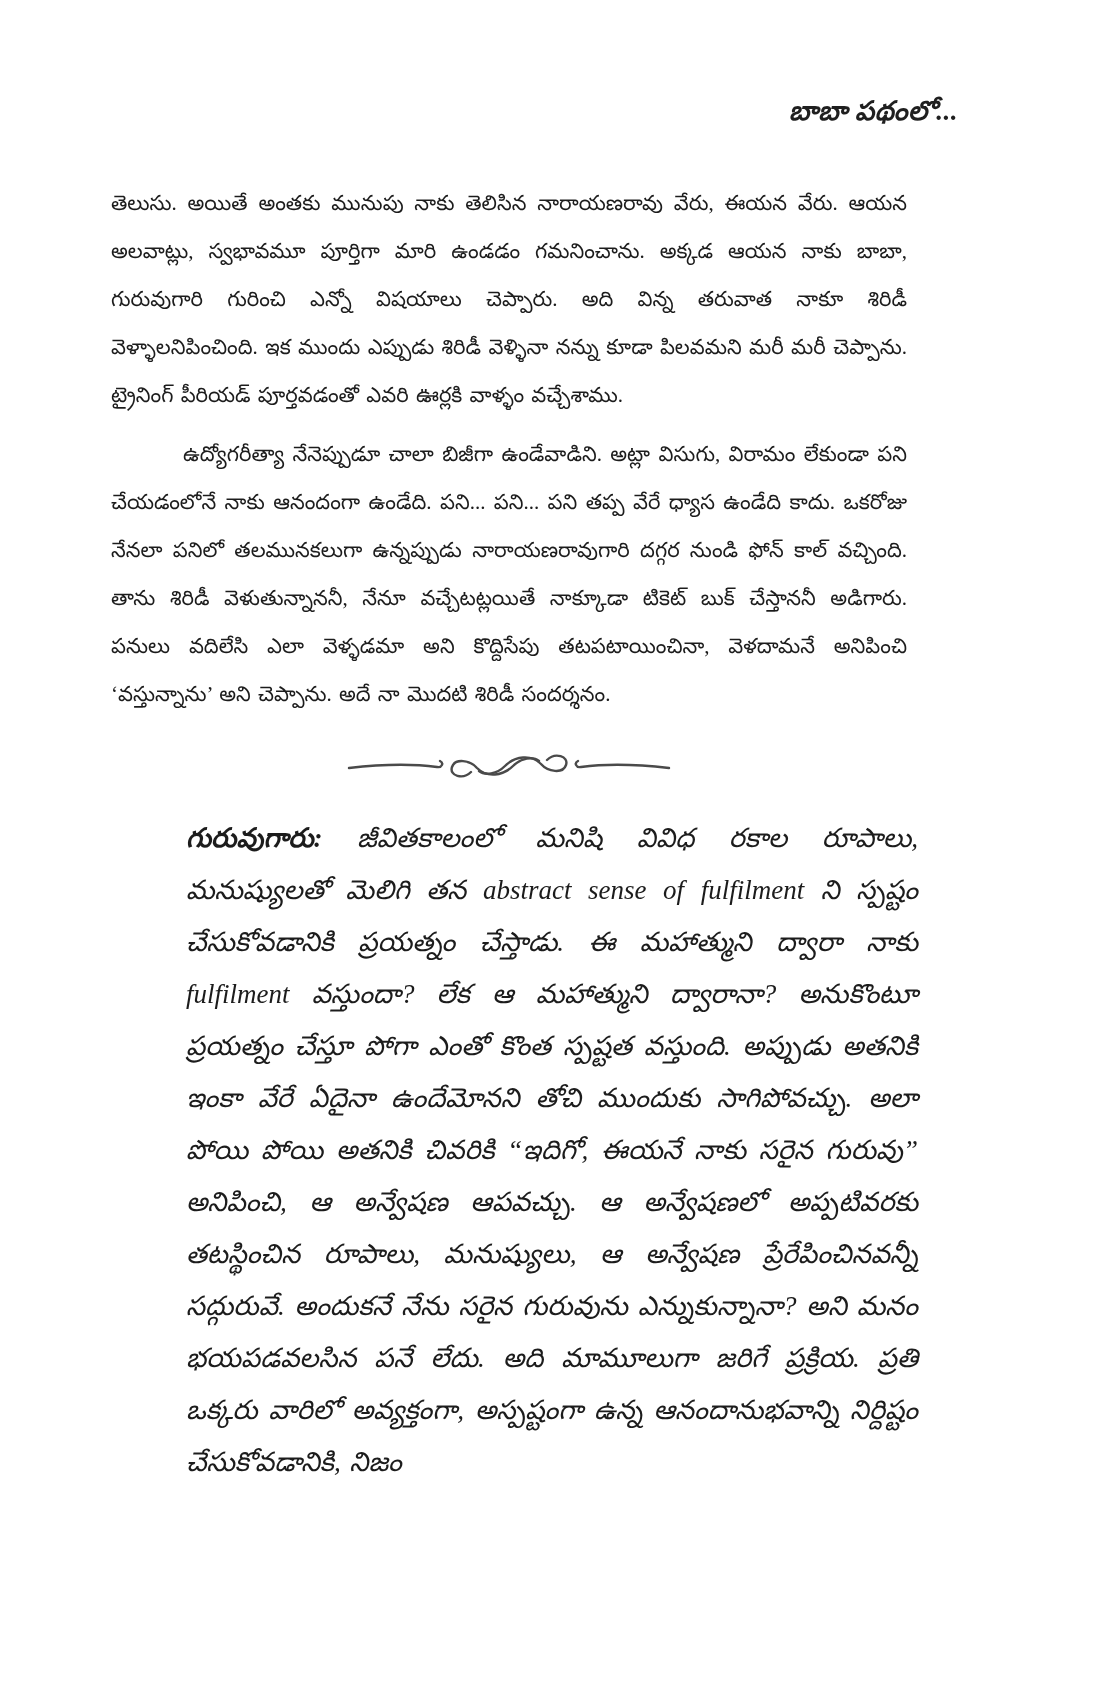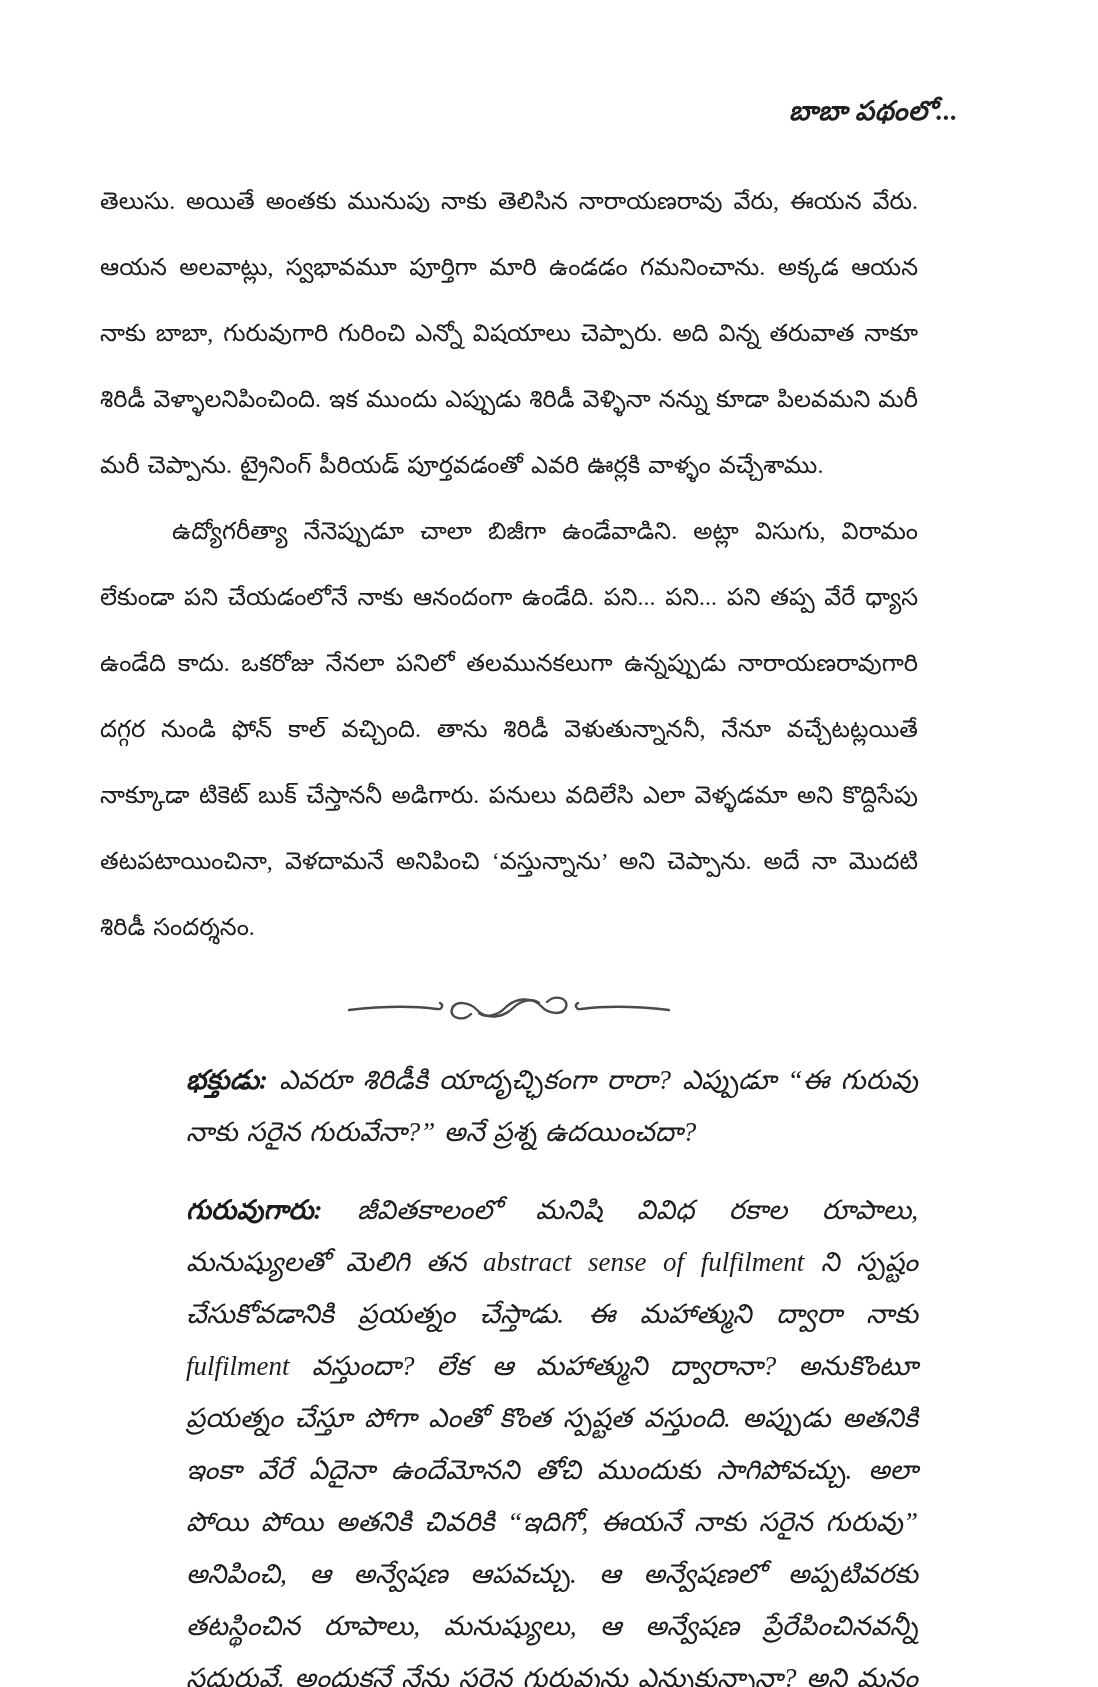--- a/index.html
+++ b/index.html
@@ -27,23 +27,23 @@
     color: #1f1f1f;
     letter-spacing: 0.5px;
   }
   .content {
     position: absolute;
     top: 168px;
     left: 100px;
     width: 818px;
   }
   .para {
-    margin: 0;
-    font-size: 24px;
-    line-height: 66px;
+    margin: 11px;
+    font-size: 21px;
+    line-height: 48px;
     text-align: justify;
     color: #1c1c1c;
     word-spacing: 2px;
   }
   .para.indented {
     text-indent: 72px;
   }
   .divider-wrap {
     width: 100%;
     text-align: center;
@@ -93,24 +93,20 @@
           <path d="M10 20 C 45 16 75 16 98 19 C 103 20 105 15 101 13"></path>
           <path d="M330 20 C 295 16 265 16 242 19 C 237 20 235 15 239 13"></path>
           <path d="M132 24 C 124 32 110 28 113 19 C 116 10 131 12 138 20 C 148 30 164 28 174 18 C 182 10 194 8 200 13"></path>
           <path d="M208 12 C 216 4 230 8 227 17 C 224 26 209 24 202 16 C 192 6 176 8 166 18 C 158 26 146 28 140 23"></path>
         </g>
       </svg>
     </div>
 
     <div class="qa">
 
-      <p class="qa-para">
-        <span class="speaker">భక్తుడు:</span>
-        <span>ఎవరూ శిరిడీకి యాదృచ్ఛికంగా రారా? ఎప్పుడూ “ఈ గురువు నాకు సరైన గురువేనా?” అనే ప్రశ్న ఉదయించదా?</span>
-      </p>
 
       <p class="qa-para">
         <span class="speaker">గురువుగారు:</span>
         <span>జీవితకాలంలో మనిషి వివిధ రకాల రూపాలు, మనుష్యులతో మెలిగి తన abstract sense of fulfilment ని స్పష్టం చేసుకోవడానికి ప్రయత్నం చేస్తాడు. ఈ మహాత్ముని ద్వారా నాకు fulfilment వస్తుందా? లేక ఆ మహాత్ముని ద్వారానా? అనుకొంటూ ప్రయత్నం చేస్తూ పోగా ఎంతో కొంత స్పష్టత వస్తుంది. అప్పుడు అతనికి ఇంకా వేరే ఏదైనా ఉందేమోనని తోచి ముందుకు సాగిపోవచ్చు. అలా పోయి పోయి అతనికి చివరికి “ఇదిగో, ఈయనే నాకు సరైన గురువు” అనిపించి, ఆ అన్వేషణ ఆపవచ్చు. ఆ అన్వేషణలో అప్పటివరకు తటస్థించిన రూపాలు, మనుష్యులు, ఆ అన్వేషణ ప్రేరేపించినవన్నీ సద్గురువే. అందుకనే నేను సరైన గురువును ఎన్నుకున్నానా? అని మనం భయపడవలసిన పనే లేదు. అది మామూలుగా జరిగే ప్రక్రియ. ప్రతి ఒక్కరు వారిలో అవ్యక్తంగా, అస్పష్టంగా ఉన్న ఆనందానుభవాన్ని నిర్దిష్టం చేసుకోవడానికి, నిజం</span>
       </p>
 
     </div>
   </div>
 
 

